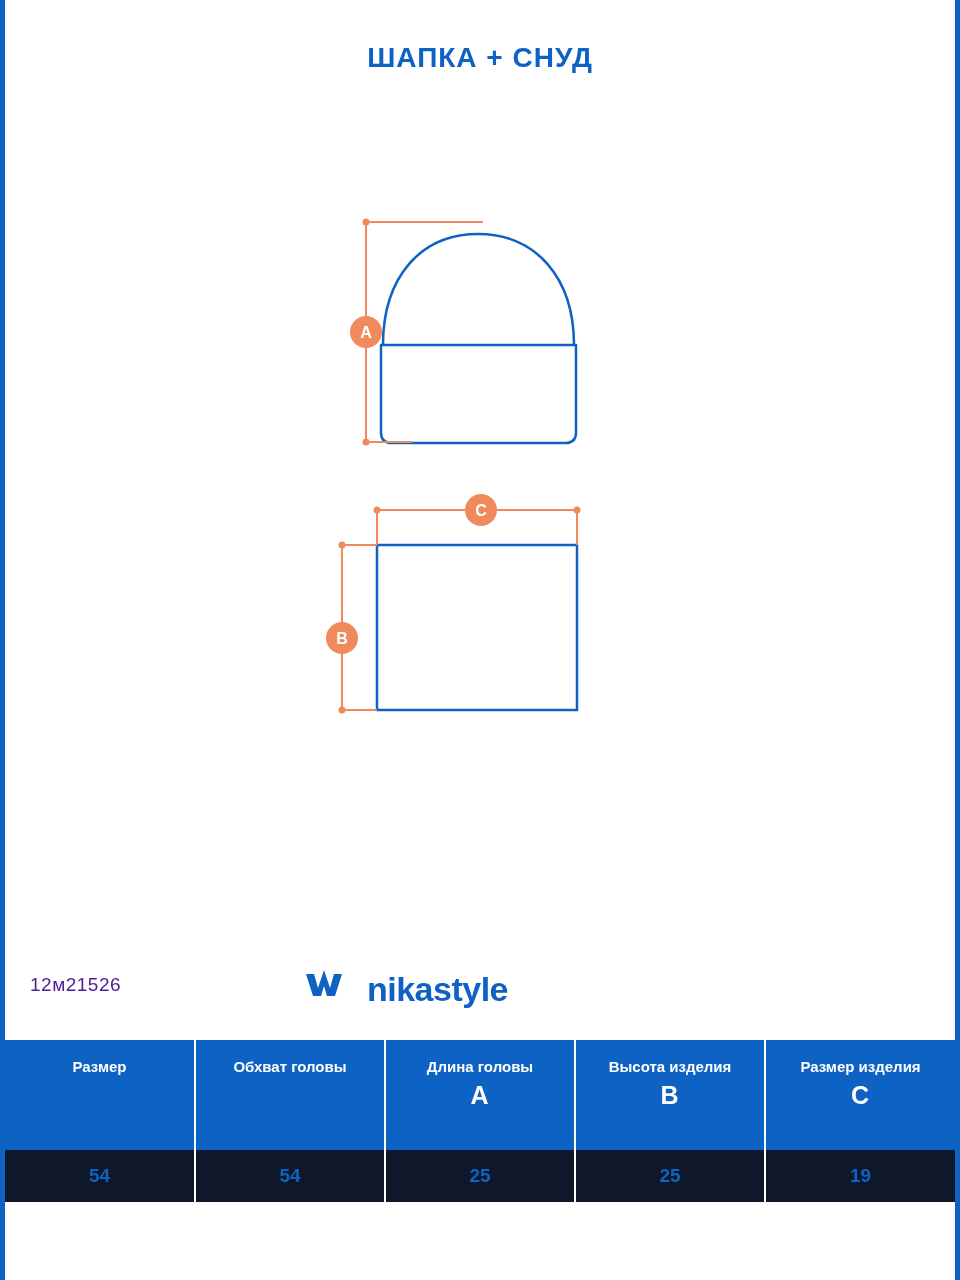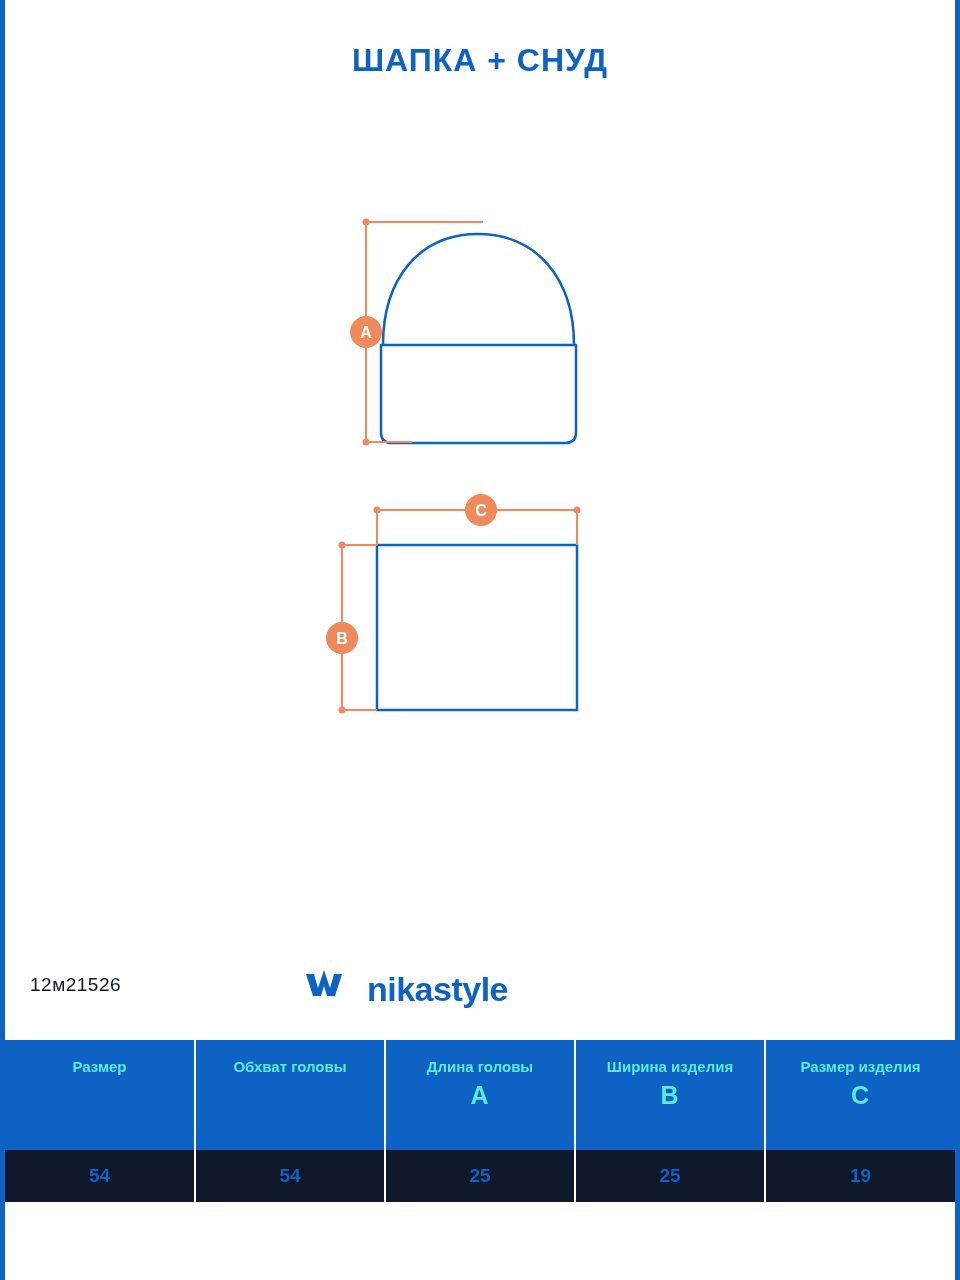--- a/index.html
+++ b/index.html
@@ -26,38 +26,38 @@
     right: 0; top: 0;
     width: 5px; height: 1280px;
     background: #0d62c4;
   }
   .title {
     position: absolute;
     top: 42px;
     left: 0;
     width: 960px;
     text-align: center;
-    font-size: 32px;
+    font-size: 28px;
     font-weight: bold;
     letter-spacing: 1px;
     color: #0d62c4;
   }
   .diagram-area {
     position: absolute;
     top: 190px;
     left: 0;
     width: 960px;
     height: 580px;
   }
   .article-code {
     position: absolute;
     left: 30px;
     top: 974px;
     font-size: 19px;
-    color: #0f172a;
+    color: #4c1d95;
     letter-spacing: 0.5px;
   }
   .brand {
     position: absolute;
     left: 0;
     top: 965px;
     width: 812px;
     text-align: center;
     font-size: 34px;
     font-weight: bold;
@@ -78,21 +78,21 @@
   table.size-table {
     position: absolute;
     left: 5px;
     top: 1040px;
     width: 950px;
     border-collapse: collapse;
     table-layout: fixed;
   }
   table.size-table th {
     background: #0d62c4;
-    color: #5eead4;
+    color: #ffffff;
     font-size: 15px;
     font-weight: bold;
     padding: 18px 6px 16px 6px;
     border-right: 2px solid #ffffff;
     vertical-align: top;
     height: 76px;
   }
   table.size-table th:last-child { border-right: none; }
   th .col-letter {
     display: block;
@@ -187,21 +187,21 @@
       </th>
       <th>
         <span>Обхват головы</span>
         <span class="col-letter empty">-</span>
       </th>
       <th>
         <span>Длина головы</span>
         <span class="col-letter">A</span>
       </th>
       <th>
-        <span>Ширина изделия</span>
+        <span>Высота изделия</span>
         <span class="col-letter">B</span>
       </th>
       <th>
         <span>Размер изделия</span>
         <span class="col-letter">C</span>
       </th>
     </tr>
   </thead>
   <tbody>
     <tr class="row-even">

